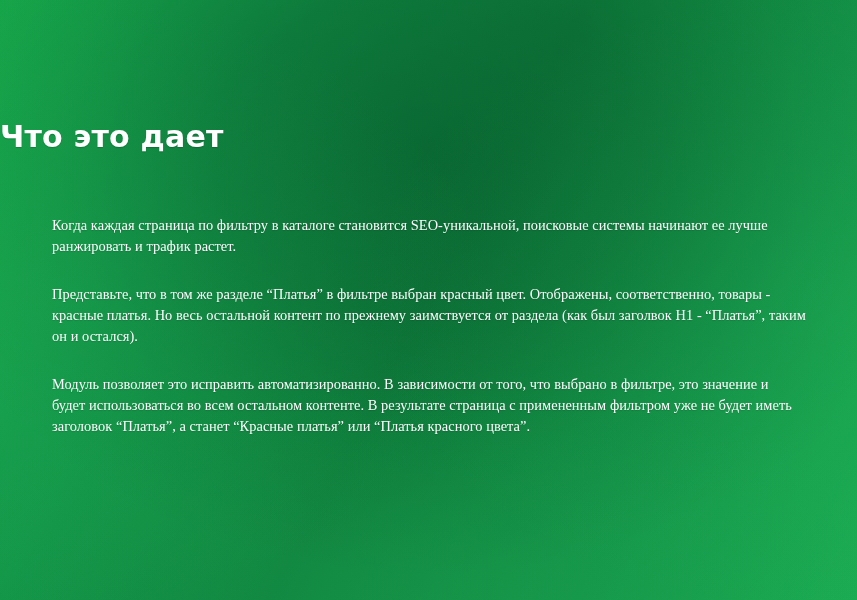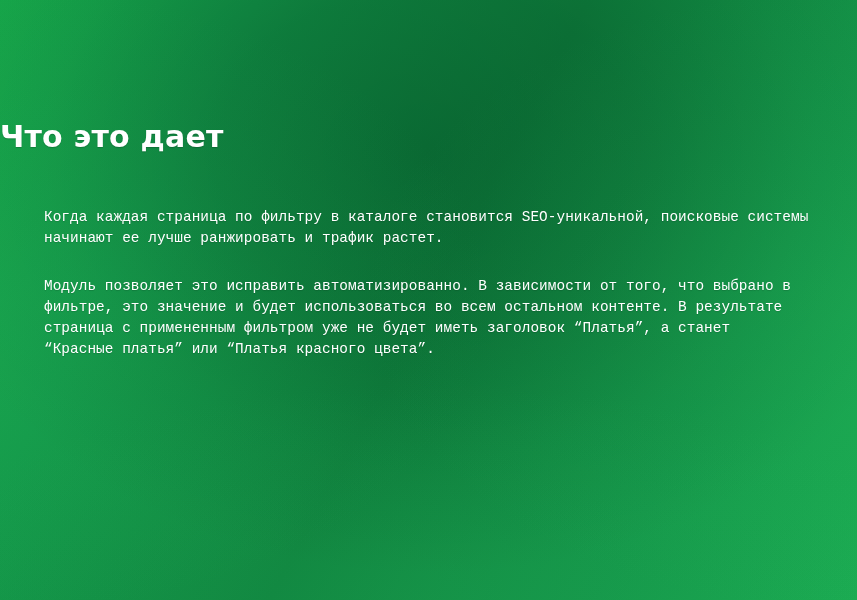--- a/index.html
+++ b/index.html
@@ -67,26 +67,26 @@
 
   #body-block {
     position: absolute;
     left: 44px;
     top: 207px;
     width: 778px;
   }
 
   .para {
     color: #ffffff;
-    font-family: Liberation Mono, monospace;
+    font-family: Liberation Serif, serif;
     font-size: 14.4px;
     line-height: 21px;
     letter-spacing: 0.05px;
     text-shadow: 0 1px 1px rgba(0,0,0,0.14);
-    margin: 0;
+    margin: 8px;
   }
 
   .para + .para {
     margin-top: 27px;
   }
 
   .para-2 {
     width: 760px;
   }
 
@@ -100,20 +100,21 @@
 <div id="slide">
 
   <div class="layer">
 
     <h1 id="slide-title">Что это дает</h1>
 
     <div id="body-block">
 
       <p class="para para-1">Когда каждая страница по фильтру в каталоге становится SEO-уникальной, поисковые системы начинают ее лучше ранжировать и трафик растет.</p>
 
+      <p class="para para-2">Представьте, что в том же разделе “Платья” в фильтре выбран красный цвет. Отображены, соответственно, товары - красные платья. Но весь остальной контент по прежнему заимствуется от раздела  (как был заголвок H1 - “Платья”, таким он и остался).</p>
 
       <p class="para para-3">Модуль позволяет это исправить автоматизированно. В зависимости от того, что выбрано в фильтре, это значение и будет использоваться во всем остальном контенте. В результате страница с примененным фильтром уже не будет иметь заголовок “Платья”,  а станет “Красные платья” или “Платья красного цвета”.</p>
 
     </div>
 
   </div>
 
 </div>
 
 </body></html>

